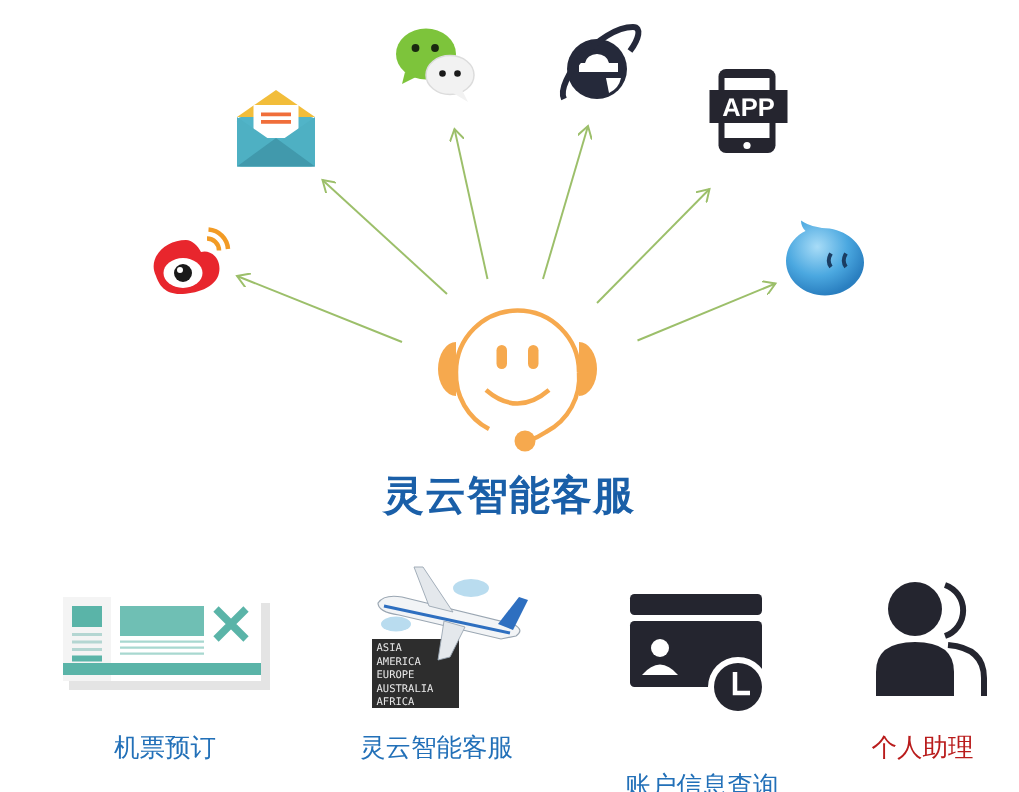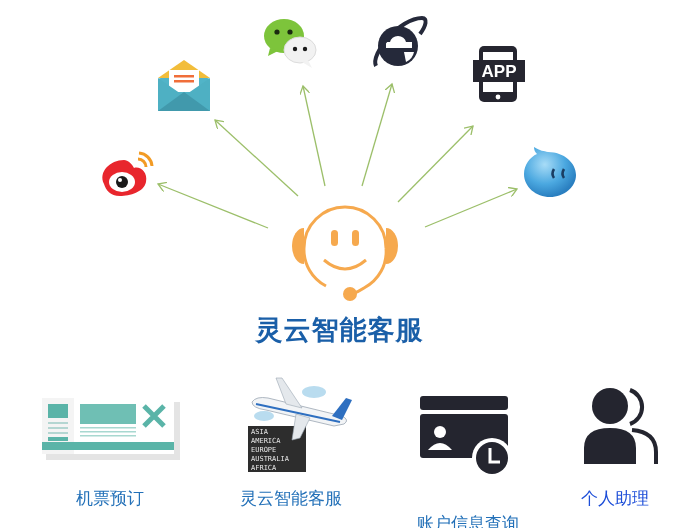--- a/index.html
+++ b/index.html
@@ -172,13 +172,13 @@
 <div class="svc-label" style="left:393px;top:512px;width:150px;color:#2270b8">账户信息查询</div>
 
 <div class="abs" style="left:580px;top:384px">
   <svg width="80" height="82" viewBox="0 0 80 82">
     <circle cx="30" cy="22" r="18" fill="#24252f"></circle>
     <path d="M50,6 A18,18 0 0 1 50,40" stroke="#24252f" stroke-width="4" fill="none"></path>
     <path d="M4,80 L4,64 Q4,44 30,44 Q56,44 56,64 L56,80 Z" fill="#24252f"></path>
     <path d="M52,46 Q76,48 76,68 L76,80" stroke="#24252f" stroke-width="4" fill="none"></path>
   </svg>
 </div>
-<div class="svc-label" style="left:560px;top:487px;width:110px;color:#1d4ed8">个人助理</div>
+<div class="svc-label" style="left:560px;top:487px;width:110px;color:#b91c1c">个人助理</div>
 
 </body></html>

